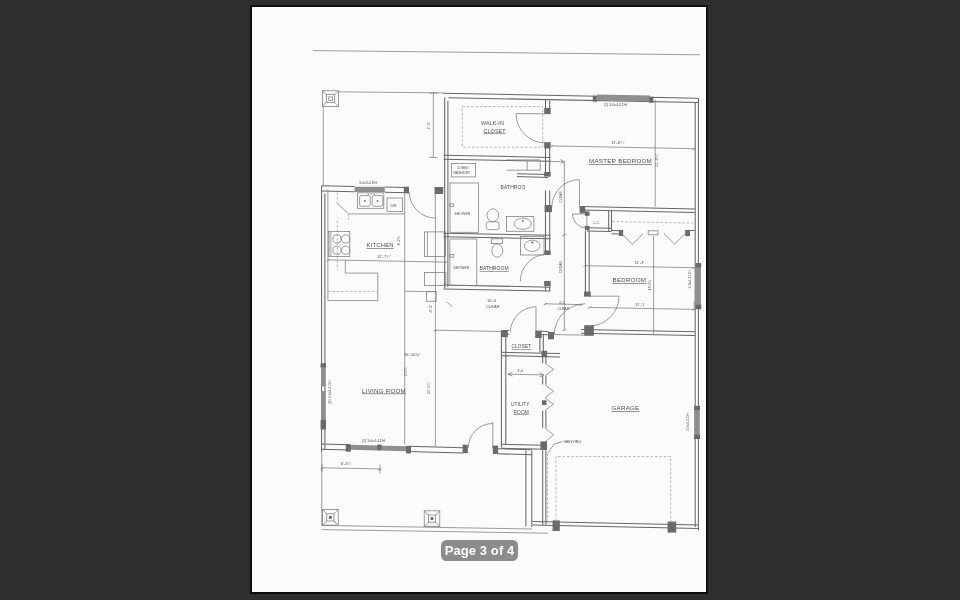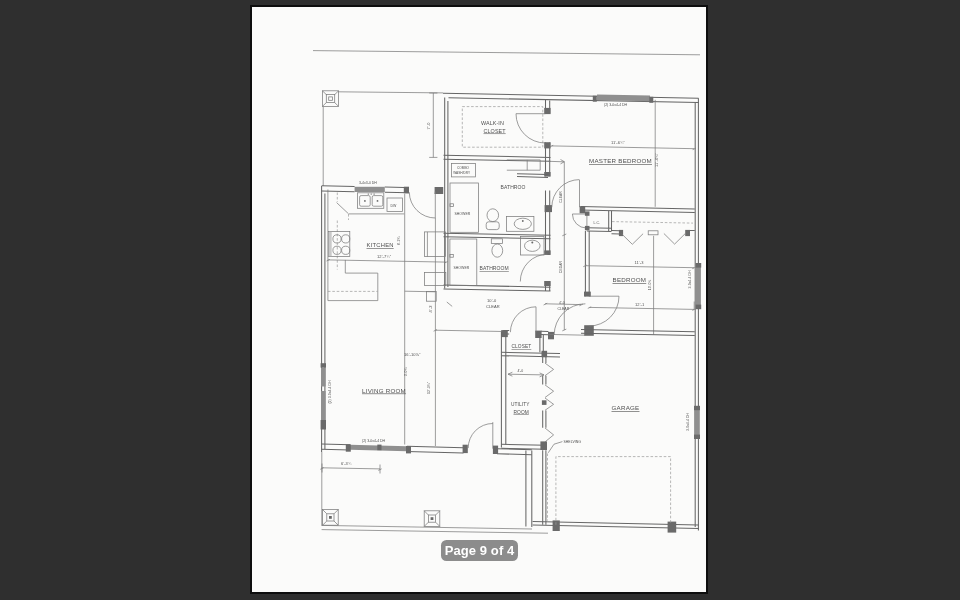--- a/index.html
+++ b/index.html
@@ -382,13 +382,13 @@
 <path class="t" d="M562.4,441.6 L554,444.2 L548.2,452.8"></path>
 <text class="s2" x="563.5" y="443.3">SHELVING</text>
 </g>
 
 <path class="d" d="M555.9,524.8 L555.9,456.6 L670.6,456.6 L670.6,523.4"></path>
 
 <text class="lb u" x="611.5" y="410">GARAGE</text>
 
 </svg>
 
-<div class="pill">Page 9 of 4</div>
+<div class="pill">Page 3 of 4</div>
 
 </body></html>

